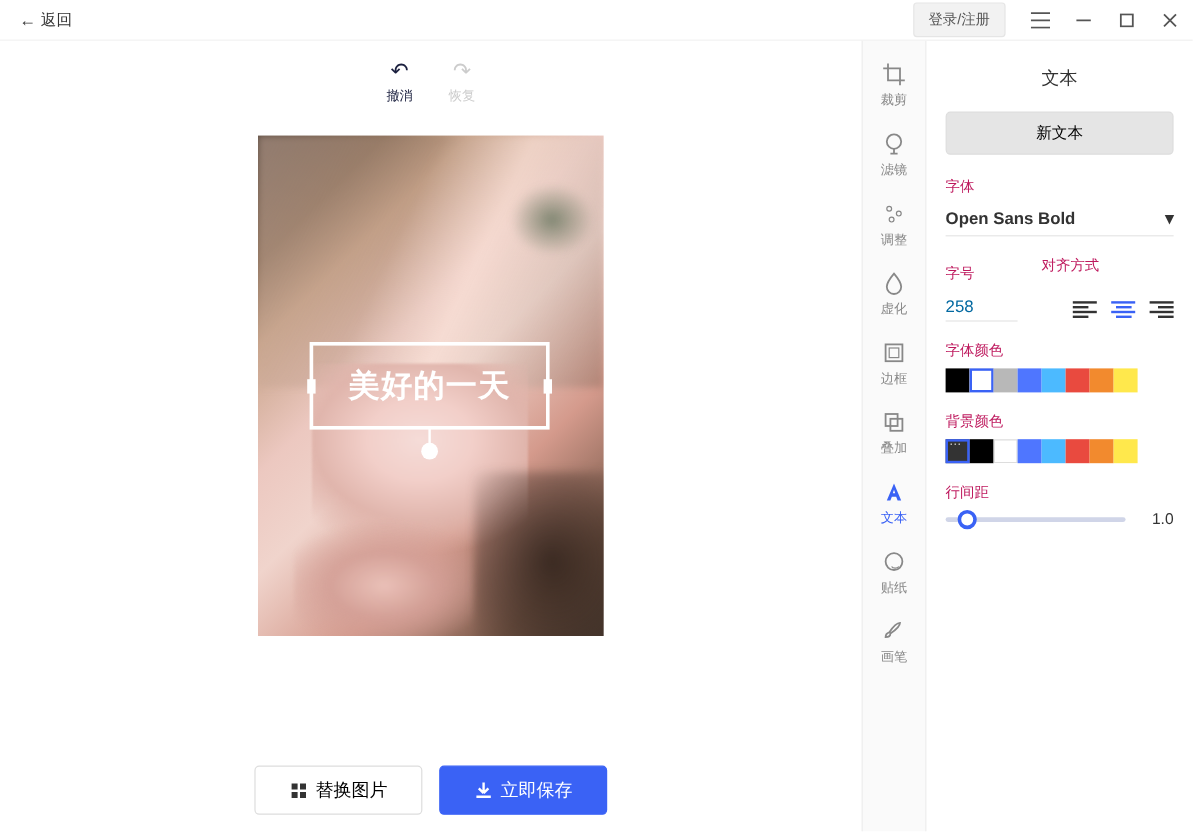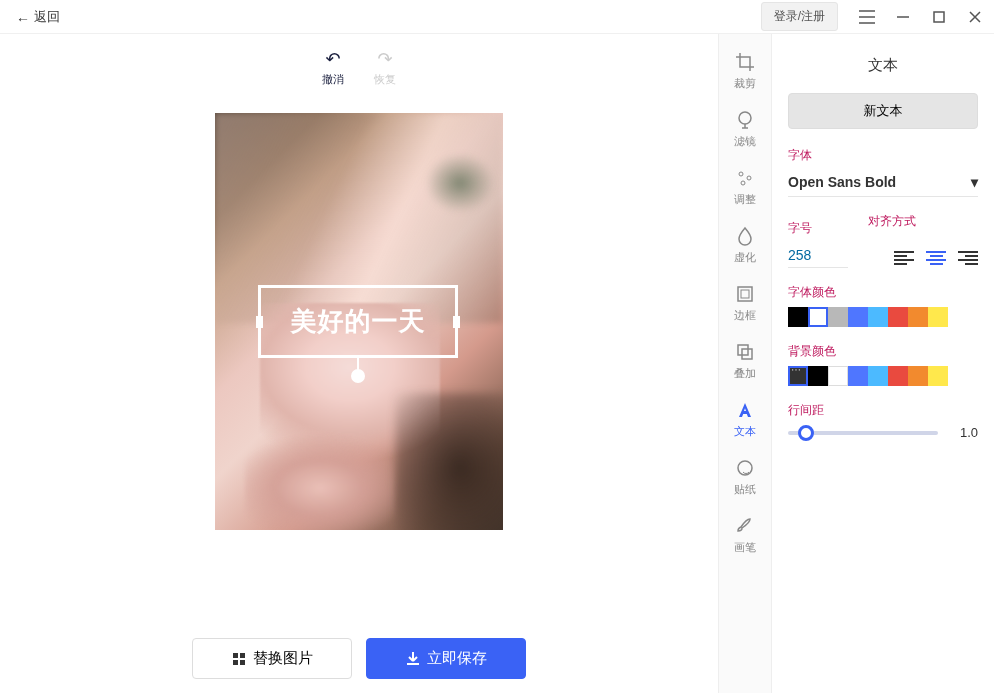--- a/index.html
+++ b/index.html
@@ -37,21 +37,21 @@
 
 .text-box { position: absolute; left: 43px; top: 172px; width: 200px; height: 73px; border: 3px solid #fff; display: flex; align-items: center; justify-content: center; }
 .text-content { color: #fff; font-size: 26px; font-weight: bold; letter-spacing: 1px; }
 .handle { position: absolute; width: 7px; height: 12px; background: #fff; }
 .handle-l { left: -5px; top: 50%; transform: translateY(-50%); }
 .handle-r { right: -5px; top: 50%; transform: translateY(-50%); }
 .rot-line { position: absolute; left: 50%; top: 100%; width: 2px; height: 18px; background: #fff; transform: translateX(-50%); }
 .rot-handle { position: absolute; left: 50%; top: calc(100% + 14px); width: 14px; height: 14px; background: #fff; border-radius: 50%; transform: translateX(-50%); }
 
 .bottom-actions { display: flex; justify-content: center; gap: 14px; padding: 14px 0; }
-.btn { display: flex; align-items: center; justify-content:center; gap: 6px; padding: 10px 38px; border-radius: 4px; font-size: 15px; cursor: pointer; border: 1px solid #ddd; background: #fff; min-width:140px; }
+.btn { display: flex; align-items: center; justify-content:center; gap: 6px; padding: 10px 28px; border-radius: 4px; font-size: 15px; cursor: pointer; border: 1px solid #ddd; background: #fff; min-width:140px; }
 .btn-primary { background: #3a62f5; color: #fff; border-color: #3a62f5; }
 
 .tool-rail { width: 54px; background: #fafafa; border-left: 1px solid #eee; border-right: 1px solid #eee; padding-top: 8px; }
 .rail-item { display: flex; flex-direction: column; align-items: center; gap: 3px; padding: 9px 0; cursor: pointer; color: #888; }
 .rail-item.active { color: #3a62f5; }
 .rail-icon { width: 22px; height: 22px; display:flex; align-items:center; justify-content:center; }
 .rail-label { font-size: 11px; }
 
 .panel { width: 222px; padding: 12px 16px; overflow-y: auto; }
 .panel-title { text-align: center; font-size: 15px; margin: 10px 0 18px; color: #333; }

